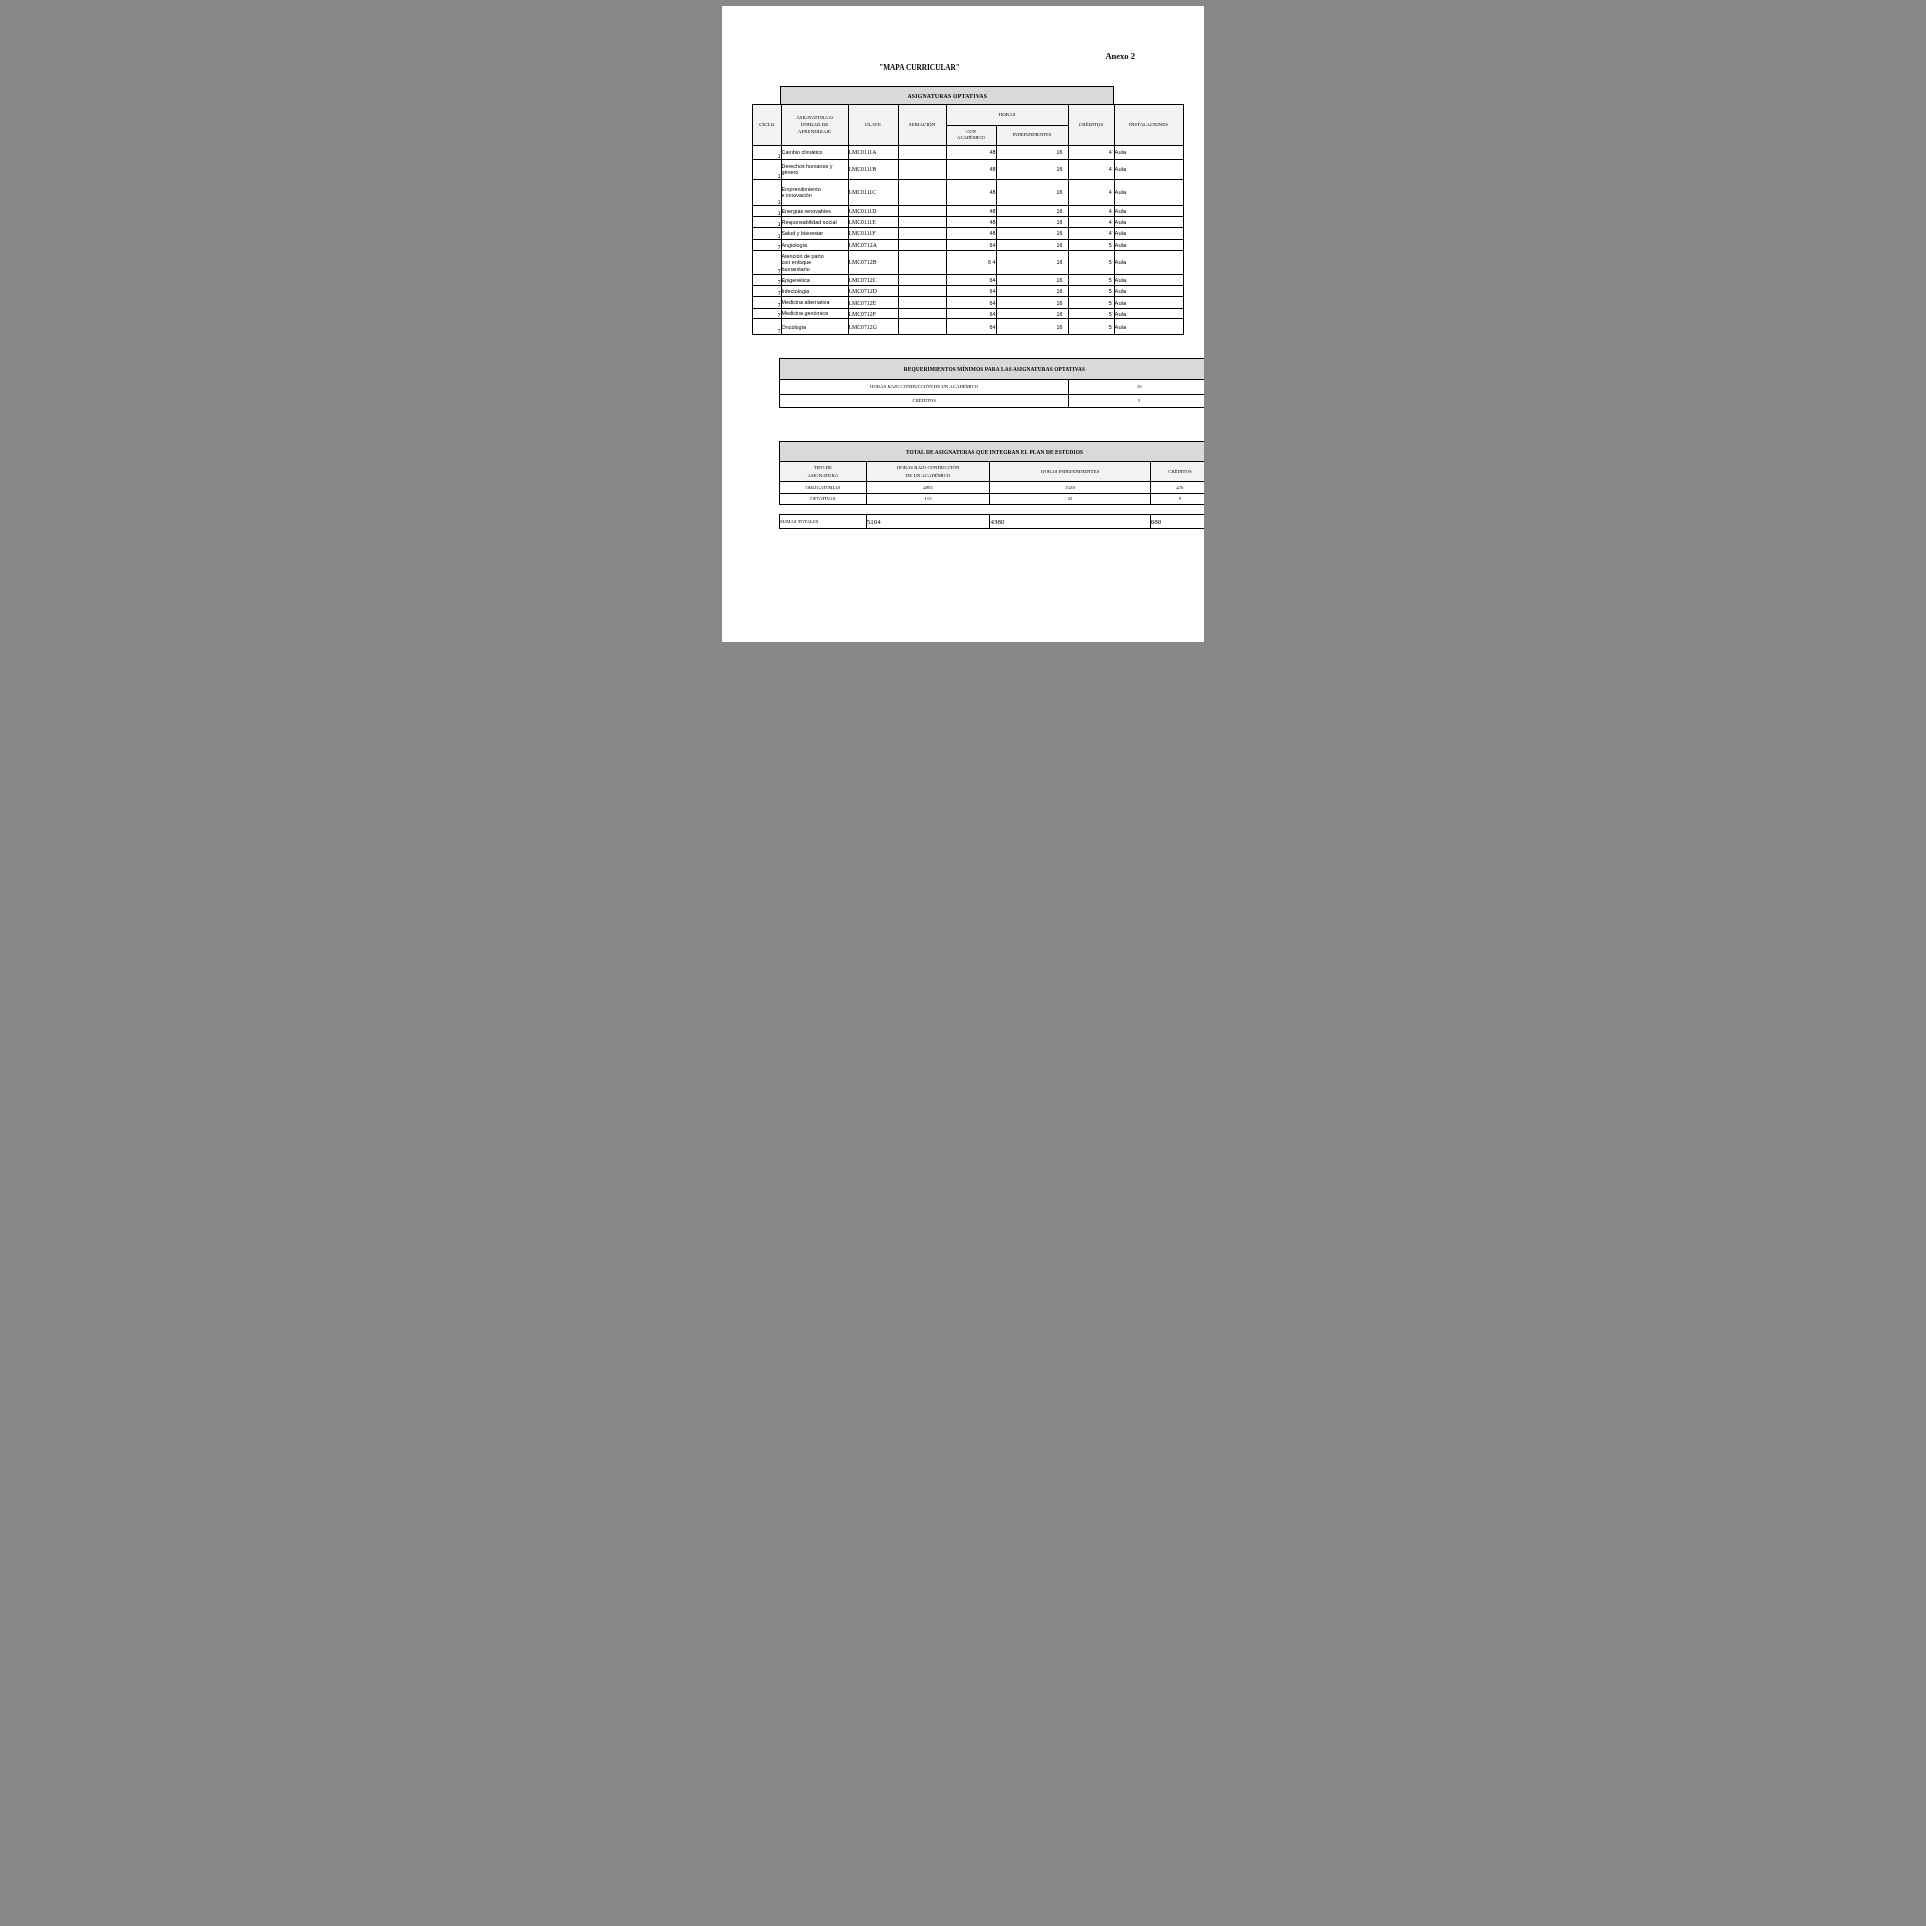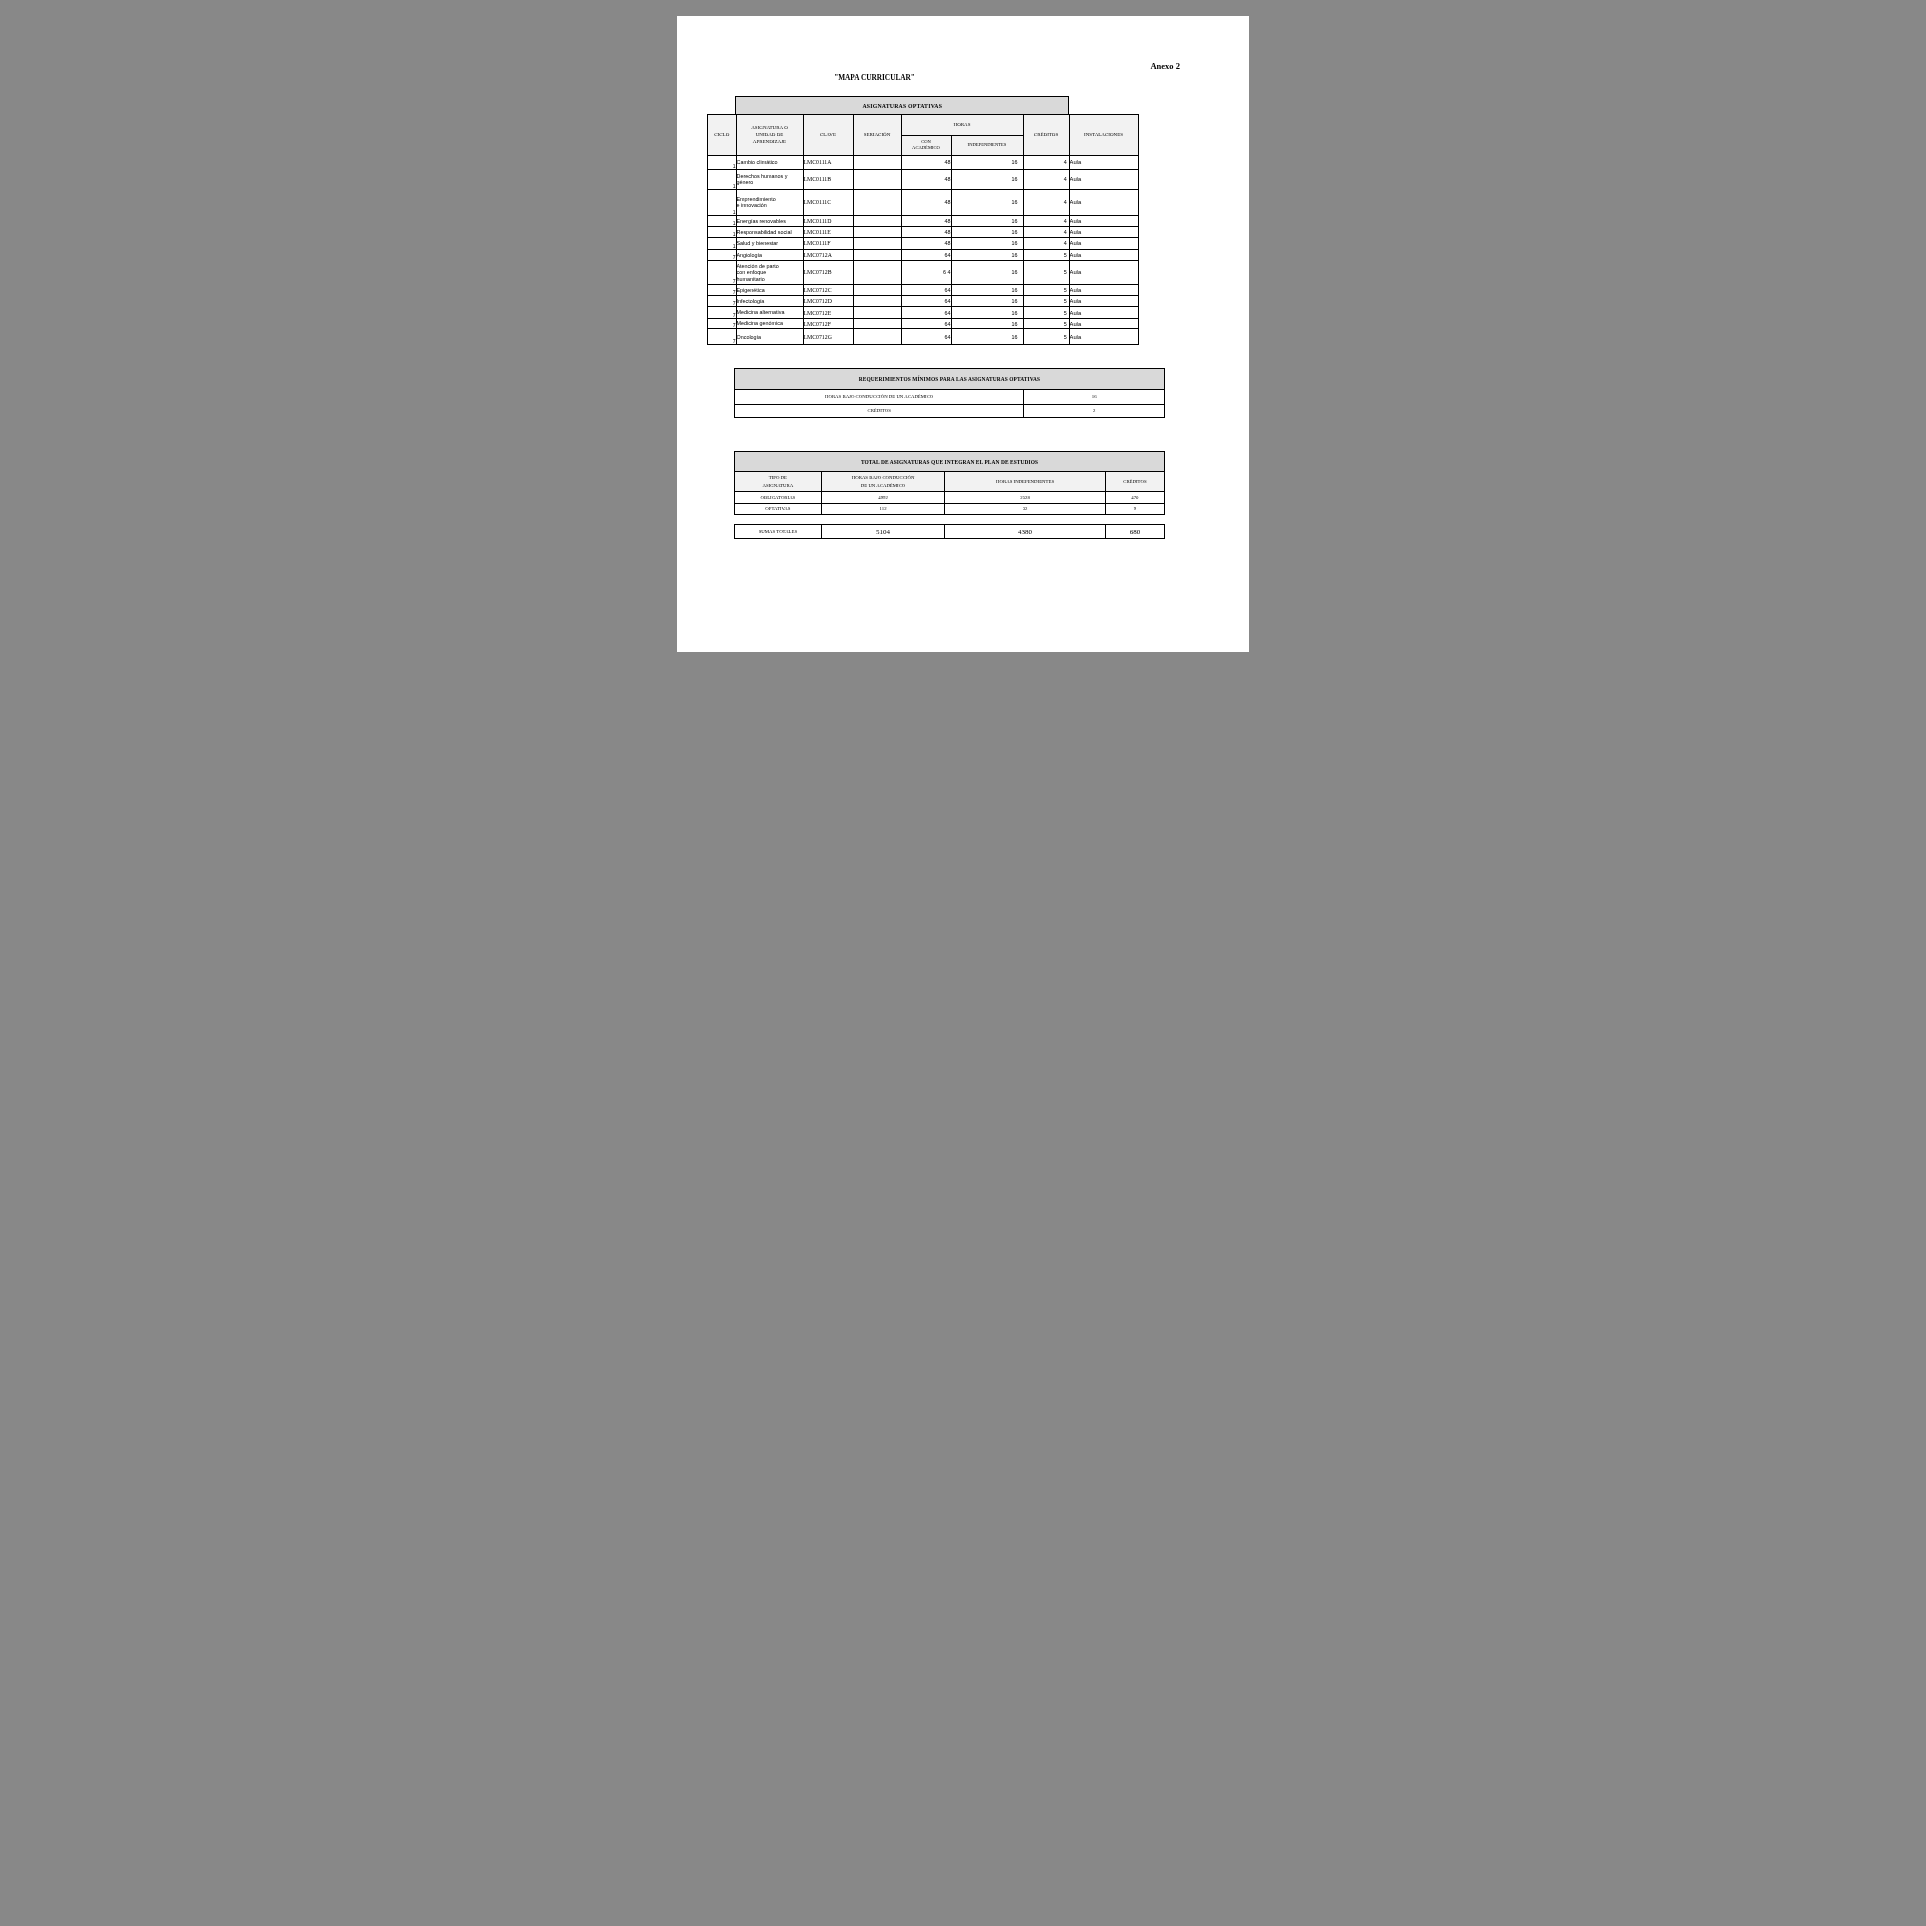--- a/index.html
+++ b/index.html
@@ -4,23 +4,23 @@
 <style>
   :root{
     --band-bg:#d9d9d9;
     --header-bg:#f2f2f2;
     --line:#000000;
     --paper:#ffffff;
   }
   html,body{margin:0;padding:0;background:#888;}
   .page{
     position:relative;
-    width:572px;height:636px;
+    width:482px;height:636px;
     background:var(--paper);
-    margin:16px auto;
+    margin:6px auto;
     font-family:"Liberation Serif", serif;
     color:#000;
     overflow:hidden;
   }
   
   .anexo{
     position:absolute; top:45px; right:69px;
     font-size:8.5px; font-weight:bold;
   }
   .doc-title{
@@ -99,21 +99,21 @@
   }
   .tot-table{position:absolute; top:435px; left:57px; width:327px;}
   .tot-table th.colhead{
     background:var(--header-bg); font-weight:normal; font-size:4.8px;
     text-align:center; vertical-align:middle; white-space:pre-line; line-height:1.5;
   }
   .tot-table td{
     background:#fff; font-size:4.8px; text-align:center; vertical-align:middle;
   }
   .sum-table{position:absolute; top:508px; left:57px; width:327px;}
-  .sum-table td{background:#fff; text-align:center; vertical-align:middle;}
+  .sum-table td{background:#fff; text-align:left; vertical-align:middle;}
   .sum-table td.lbl{font-size:4.8px;}
   .sum-table td.big{font-size:7px;}
 </style>
 </head>
 <body>
 
 <div class="page">
 
   <div class="anexo">Anexo 2</div>
   <div class="doc-title">"MAPA CURRICULAR"</div>

